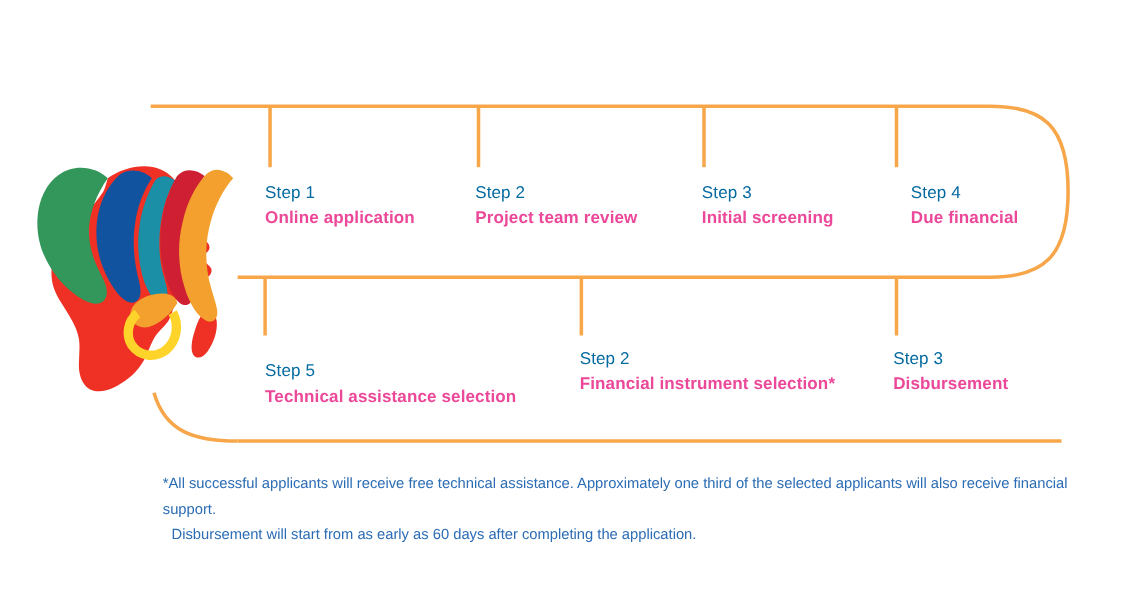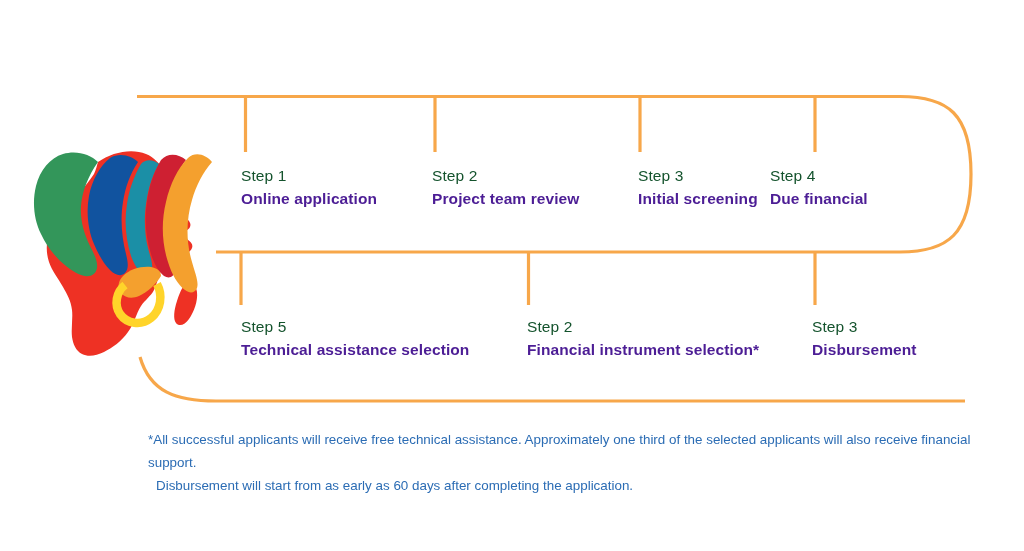--- a/index.html
+++ b/index.html
@@ -33,29 +33,29 @@
   }
   .step-label {
     position: absolute;
     white-space: nowrap;
     line-height: 1.0;
   }
   .step-num {
     display: block;
     font-size: 15.5px;
     font-weight: 400;
-    color: #14532d;
+    color: #0369a1;
     letter-spacing: 0.1px;
     margin-bottom: 7px;
   }
   .step-title {
     display: block;
     font-size: 15.5px;
     font-weight: 700;
-    color: #4c1d95;
+    color: #ec4899;
     letter-spacing: 0.1px;
   }
   #footnote {
     position: absolute;
     left: 148px;
     top: 428px;
     width: 860px;
     font-size: 13.4px;
     color: #2b6cb4;
     line-height: 1.72;
@@ -122,26 +122,26 @@
     <span class="step-title">Online application</span>
   </div>
   <div class="step-label" style="left:432px; top:168px;">
     <span class="step-num">Step 2</span>
     <span class="step-title">Project team review</span>
   </div>
   <div class="step-label" style="left:638px; top:168px;">
     <span class="step-num">Step 3</span>
     <span class="step-title">Initial screening</span>
   </div>
-  <div class="step-label" style="left:770px; top:168px;">
+  <div class="step-label" style="left:828px; top:168px;">
     <span class="step-num">Step 4</span>
     <span class="step-title">Due financial</span>
   </div>
 
-  <div class="step-label" style="left:241px; top:319px;">
+  <div class="step-label" style="left:241px; top:330px;">
     <span class="step-num">Step 5</span>
     <span class="step-title">Technical assistance selection</span>
   </div>
   <div class="step-label" style="left:527px; top:319px;">
     <span class="step-num">Step 2</span>
     <span class="step-title">Financial instrument selection*</span>
   </div>
   <div class="step-label" style="left:812px; top:319px;">
     <span class="step-num">Step 3</span>
     <span class="step-title">Disbursement</span>

